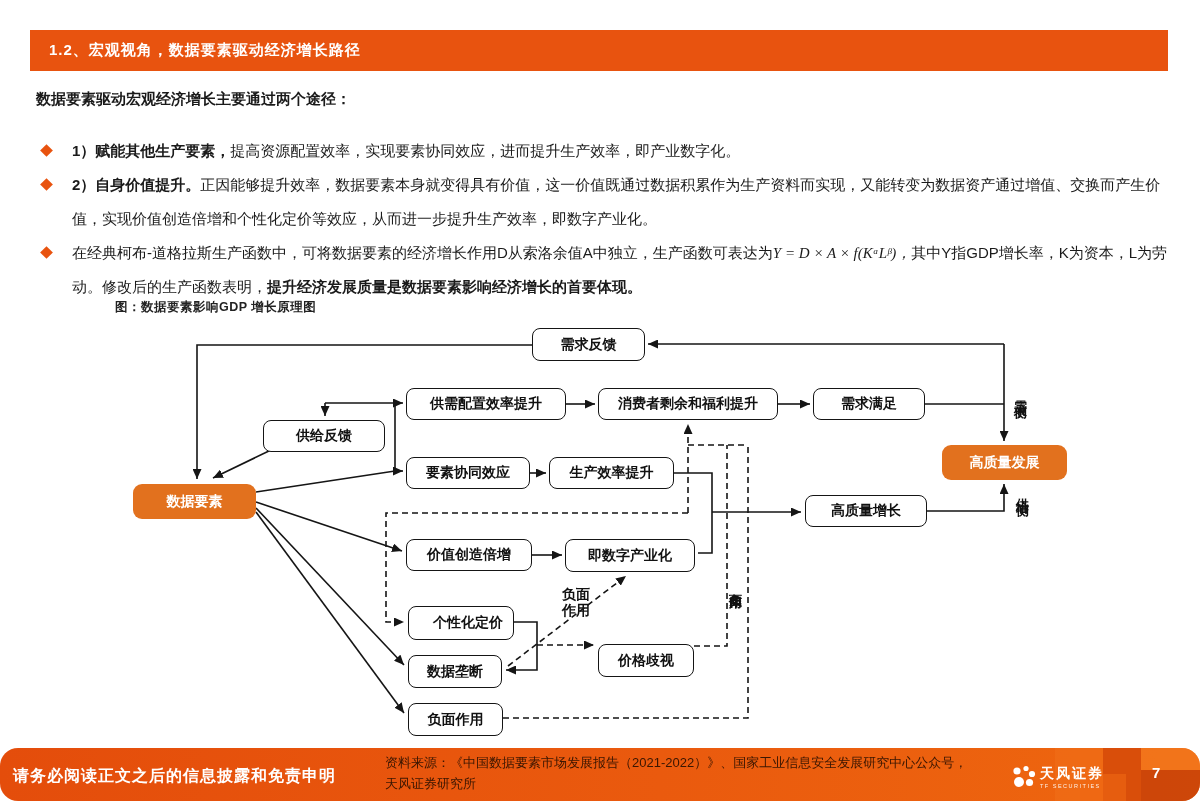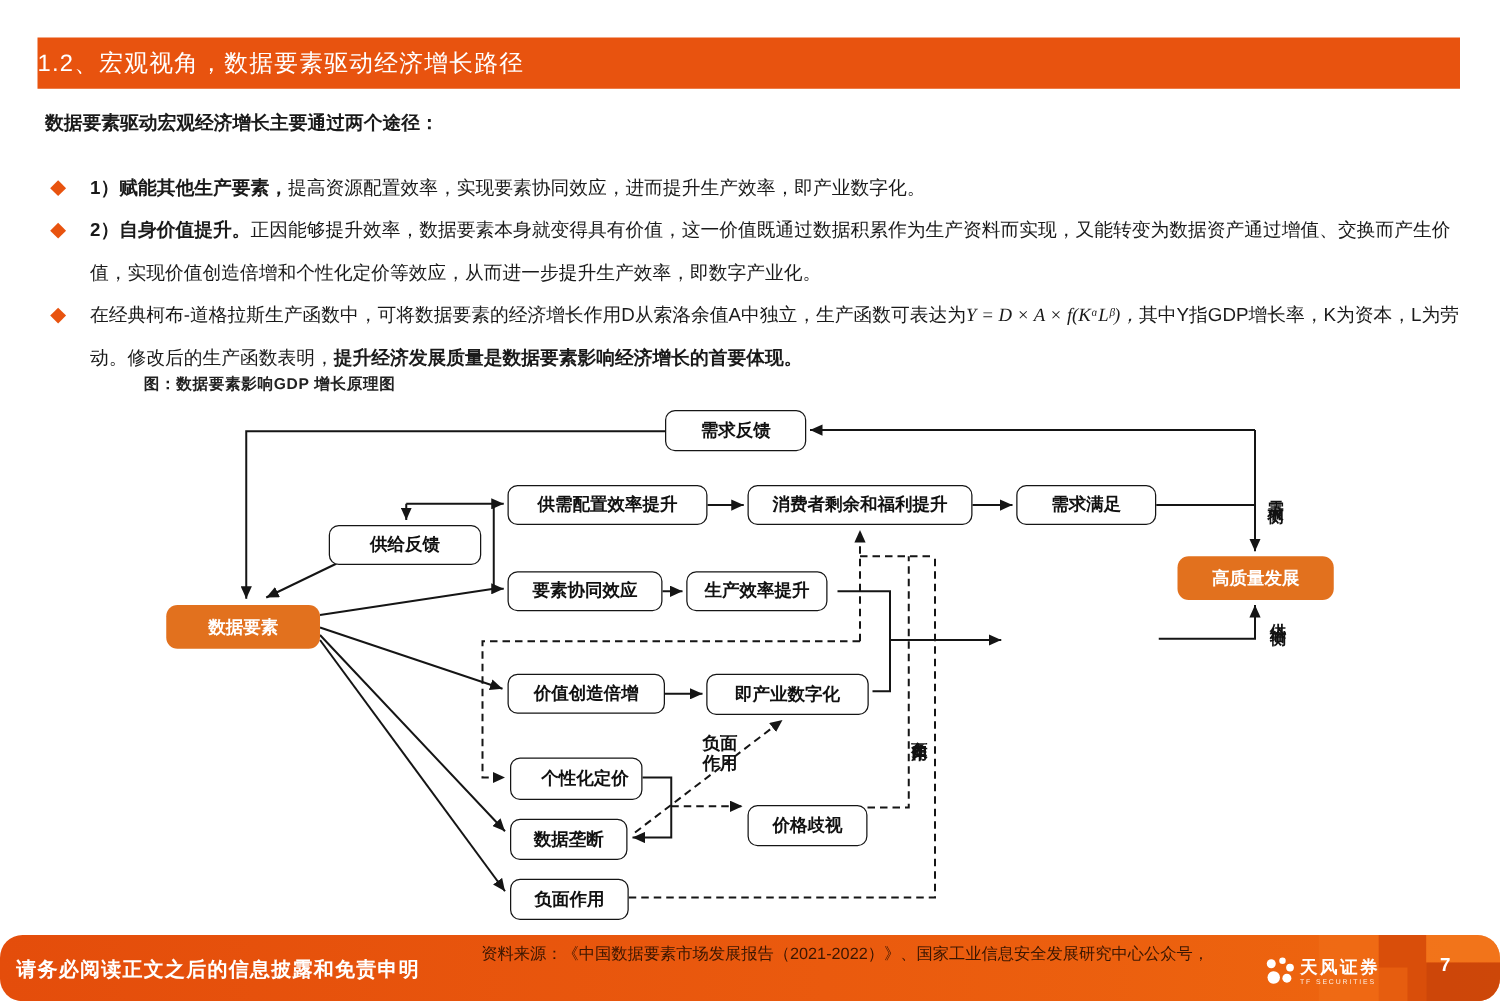--- a/index.html
+++ b/index.html
@@ -7,21 +7,21 @@
   .page {
     position:relative; width:1200px; height:801px; overflow:hidden;
     background:#ffffff; font-family:"Liberation Sans", sans-serif; color:#1a1a1a;
   }
   
   .header-bar {
     position:absolute; left:30px; top:30px; width:1138px; height:41px;
     background:#e8530f; display:flex; align-items:center;
   }
   .header-bar .title {
-    color:#ffffff; font-size:19px; font-weight:normal; letter-spacing:1px;
+    color:#ffffff; font-size:15px; font-weight:bold; padding-left:19px; letter-spacing:1px;
   }
   
   .content { position:absolute; left:36px; top:88px; width:1134px; }
   .intro { font-size:15px; font-weight:bold; line-height:22px; margin-bottom:24px; }
   ul.points { list-style:none;margin-top:19px; }
   ul.points li {
     position:relative; padding-left:36px; font-size:15px; line-height:34px;
   }
   .diamond {
     position:absolute; left:6px; top:12px; width:9px; height:9px;
@@ -140,45 +140,47 @@
         <path d="M508,666 L626,576" marker-end="url(#ah)"></path>
       </g>
     </svg>
 
     <div class="node" style="left:532px;top:328px;width:113px;height:33px;">需求反馈</div>
     <div class="node" style="left:406px;top:388px;width:160px;height:32px;">供需配置效率提升</div>
     <div class="node" style="left:598px;top:388px;width:180px;height:32px;">消费者剩余和福利提升</div>
     <div class="node" style="left:813px;top:388px;width:112px;height:32px;">需求满足</div>
     <div class="node" style="left:263px;top:420px;width:122px;height:32px;">供给反馈</div>
     <div class="node" style="left:406px;top:457px;width:124px;height:32px;">要素协同效应</div>
-    <div class="node" style="left:549px;top:457px;width:113px;height:32px;text-align:center;">生产效率提升</div>
+    <div class="node" style="left:549px;top:457px;width:125px;height:32px;text-align:center;">生产效率提升</div>
     <div class="node orange" style="left:942px;top:445px;width:125px;height:35px;">高质量发展</div>
     <div class="node orange" style="left:133px;top:484px;width:123px;height:35px;">数据要素</div>
+    <div class="node" style="left:805px;top:495px;width:122px;height:32px;">高质量增长</div>
     <div class="node" style="left:406px;top:539px;width:126px;height:32px;">价值创造倍增</div>
-    <div class="node" style="left:565px;top:539px;width:130px;height:33px;">即产业数字化</div>
+    <div class="node" style="left:565px;top:539px;width:130px;height:33px;">即数字产业化</div>
     <div class="node" style="left:408px;top:606px;width:106px;height:34px;padding-left:14px;">个性化定价</div>
     <div class="node" style="left:598px;top:644px;width:96px;height:33px;">价格歧视</div>
     <div class="node" style="left:408px;top:655px;width:94px;height:33px;">数据垄断</div>
     <div class="node" style="left:408px;top:703px;width:95px;height:33px;">负面作用</div>
 
     <div class="flabel vert" style="left:1011px;top:390px;height:50px;">需求侧</div>
     <div class="flabel vert" style="left:1013px;top:488px;height:54px;">供给侧</div>
     <div class="flabel wrap2" style="left:562px;top:586px;">负面作用</div>
     <div class="flabel vert" style="left:726px;top:583px;height:70px;letter-spacing:1px;">负面作用</div>
   </div>
 
   <div class="footer">
     <div class="fblock" style="left:1055px;top:0;width:48px;height:53px;background:#f0701a;opacity:.55;"></div>
     <div class="fblock" style="left:1103px;top:0;width:38px;height:53px;background:#d04509;opacity:.7;"></div>
     <div class="fblock" style="left:1141px;top:0;width:59px;height:22px;background:#f57d22;opacity:.6;"></div>
     <div class="fblock" style="left:1141px;top:22px;width:59px;height:31px;background:#c23c08;opacity:.75;"></div>
     <div class="fblock" style="left:1080px;top:26px;width:46px;height:27px;background:#ef6712;opacity:.6;"></div>
     <div class="disclaimer">请务必阅读正文之后的信息披露和免责申明</div>
     <div class="source">
       <div>资料来源：《中国数据要素市场发展报告（2021-2022）》、国家工业信息安全发展研究中心公众号，</div>
+      <div>天风证券研究所</div>
     </div>
     <div class="brand">
       <div class="brand-name">天风证券</div>
       <div class="brand-sub">TF SECURITIES</div>
     </div>
     <div class="page-num">7</div>
   </div>
 
   <svg class="tf-logo" width="32" height="32" viewBox="0 0 32 32">
     <g fill="#ffffff">

